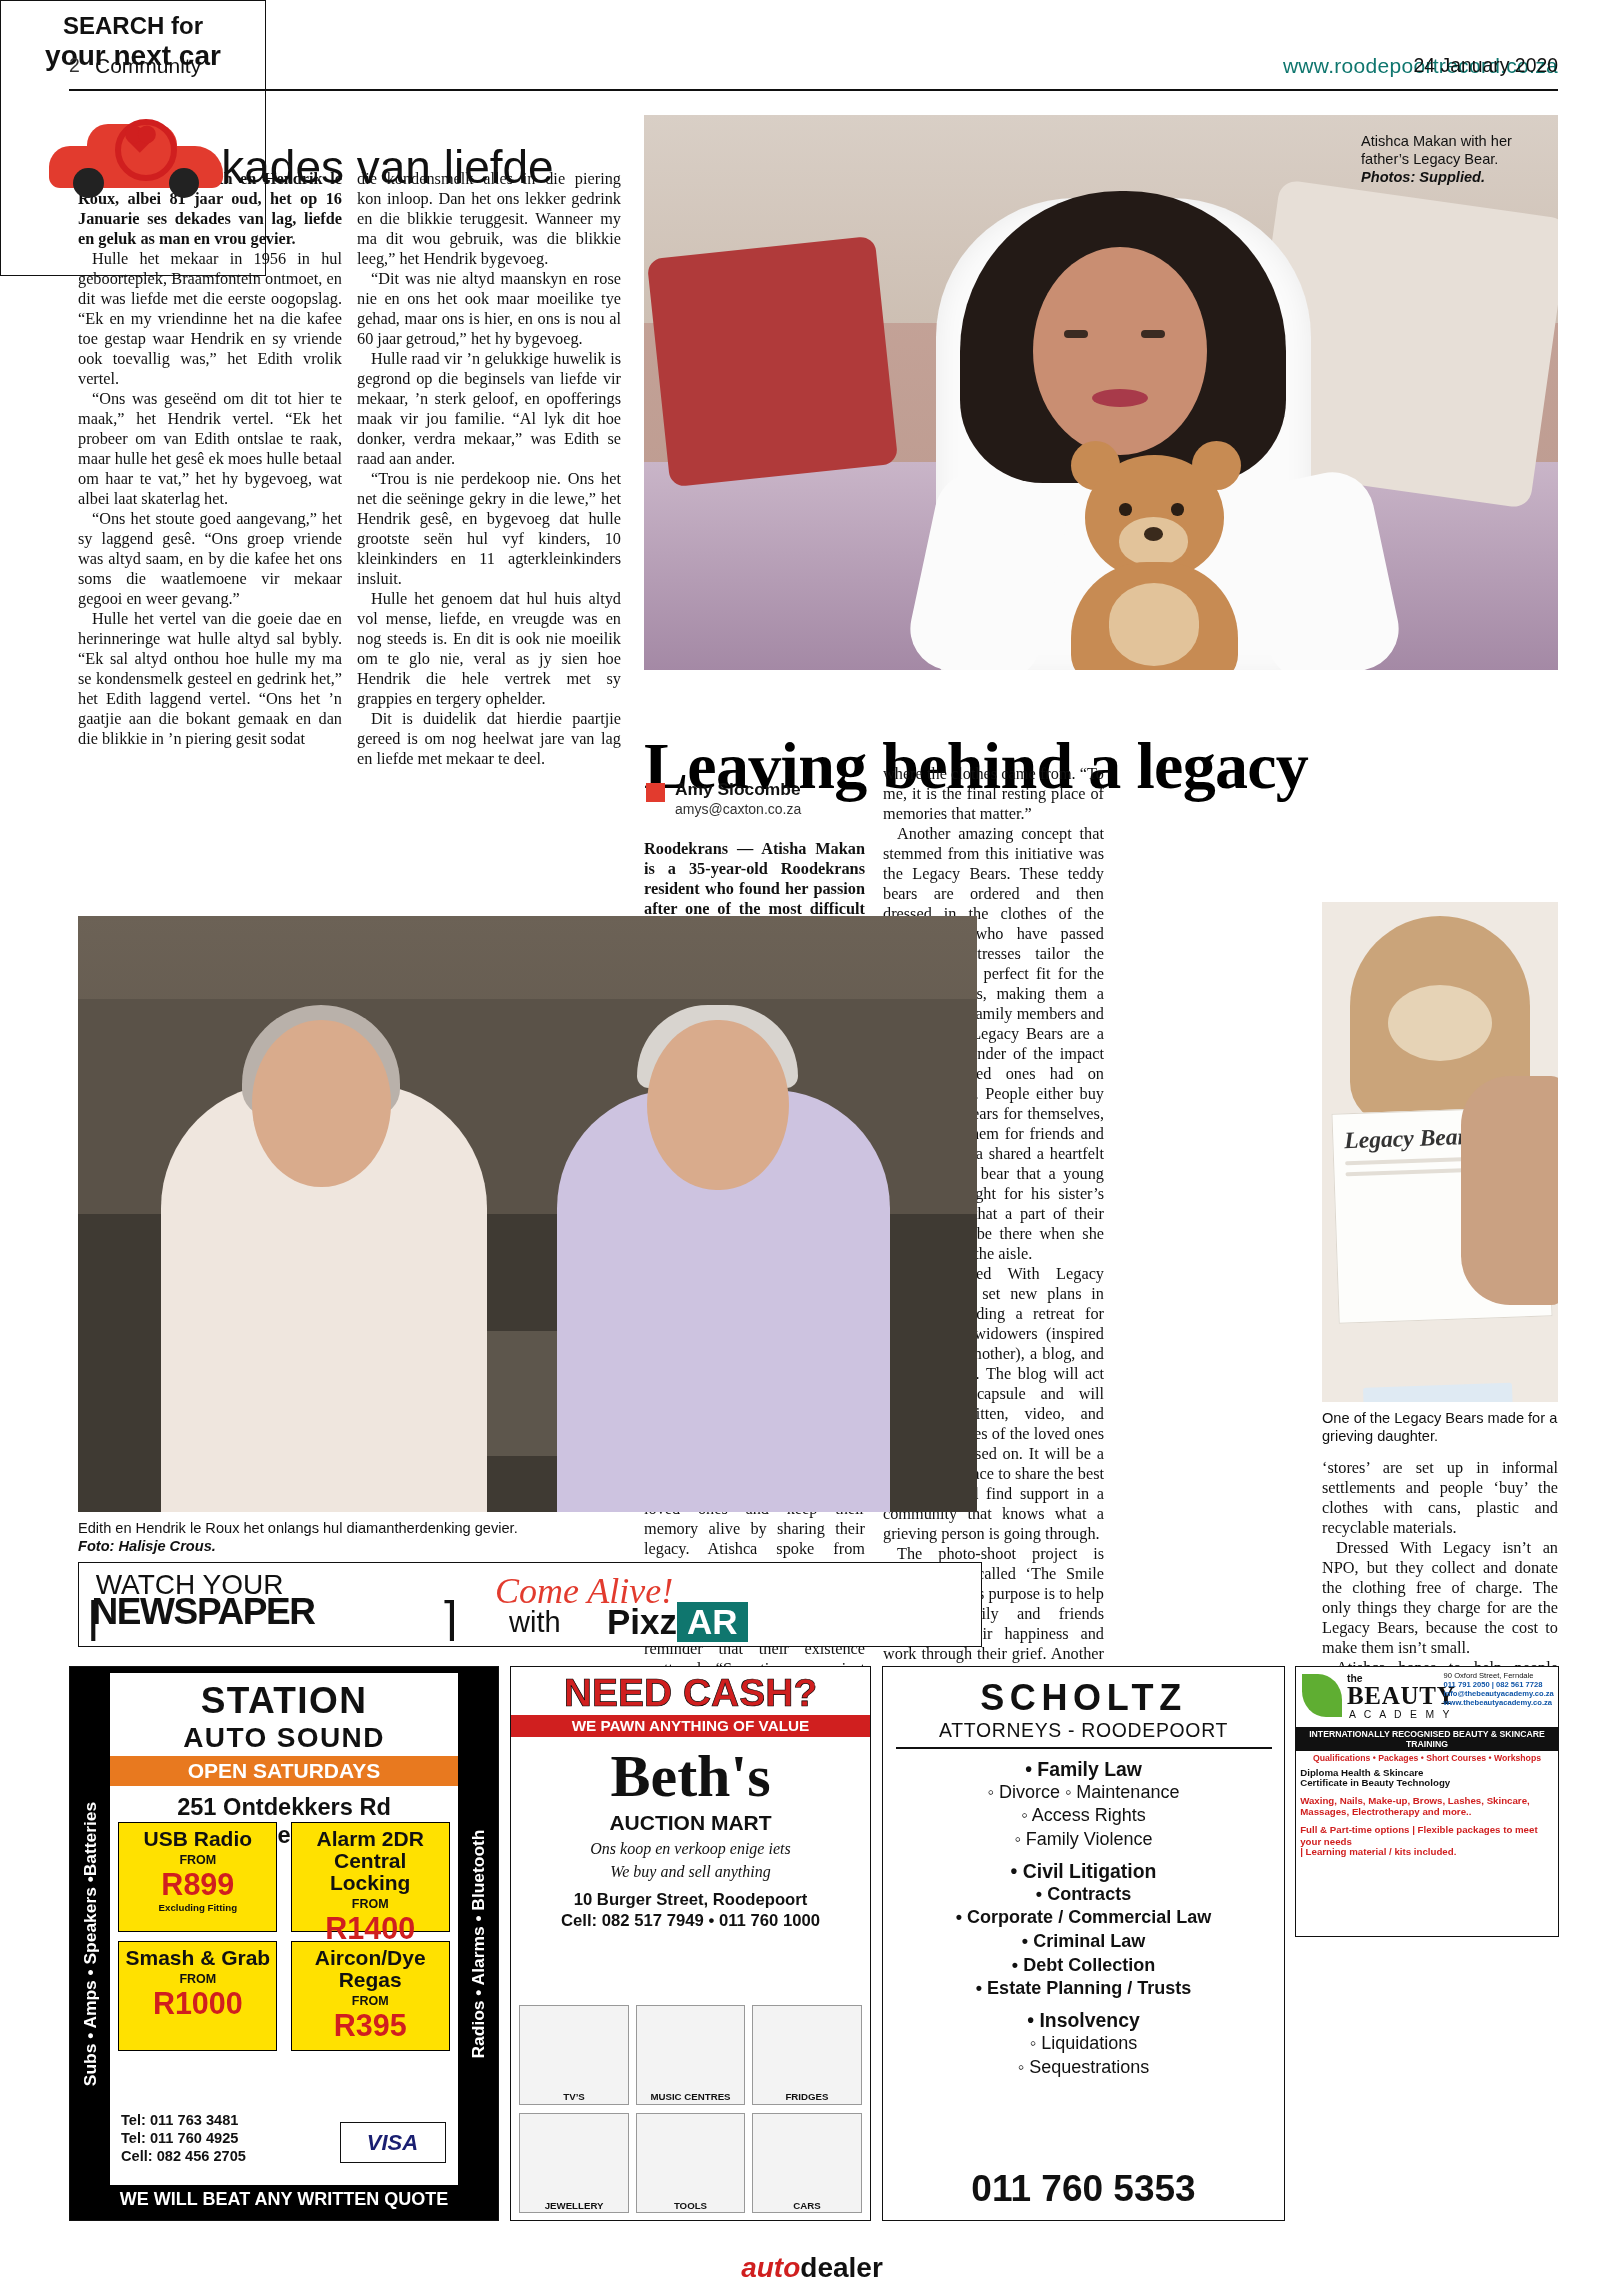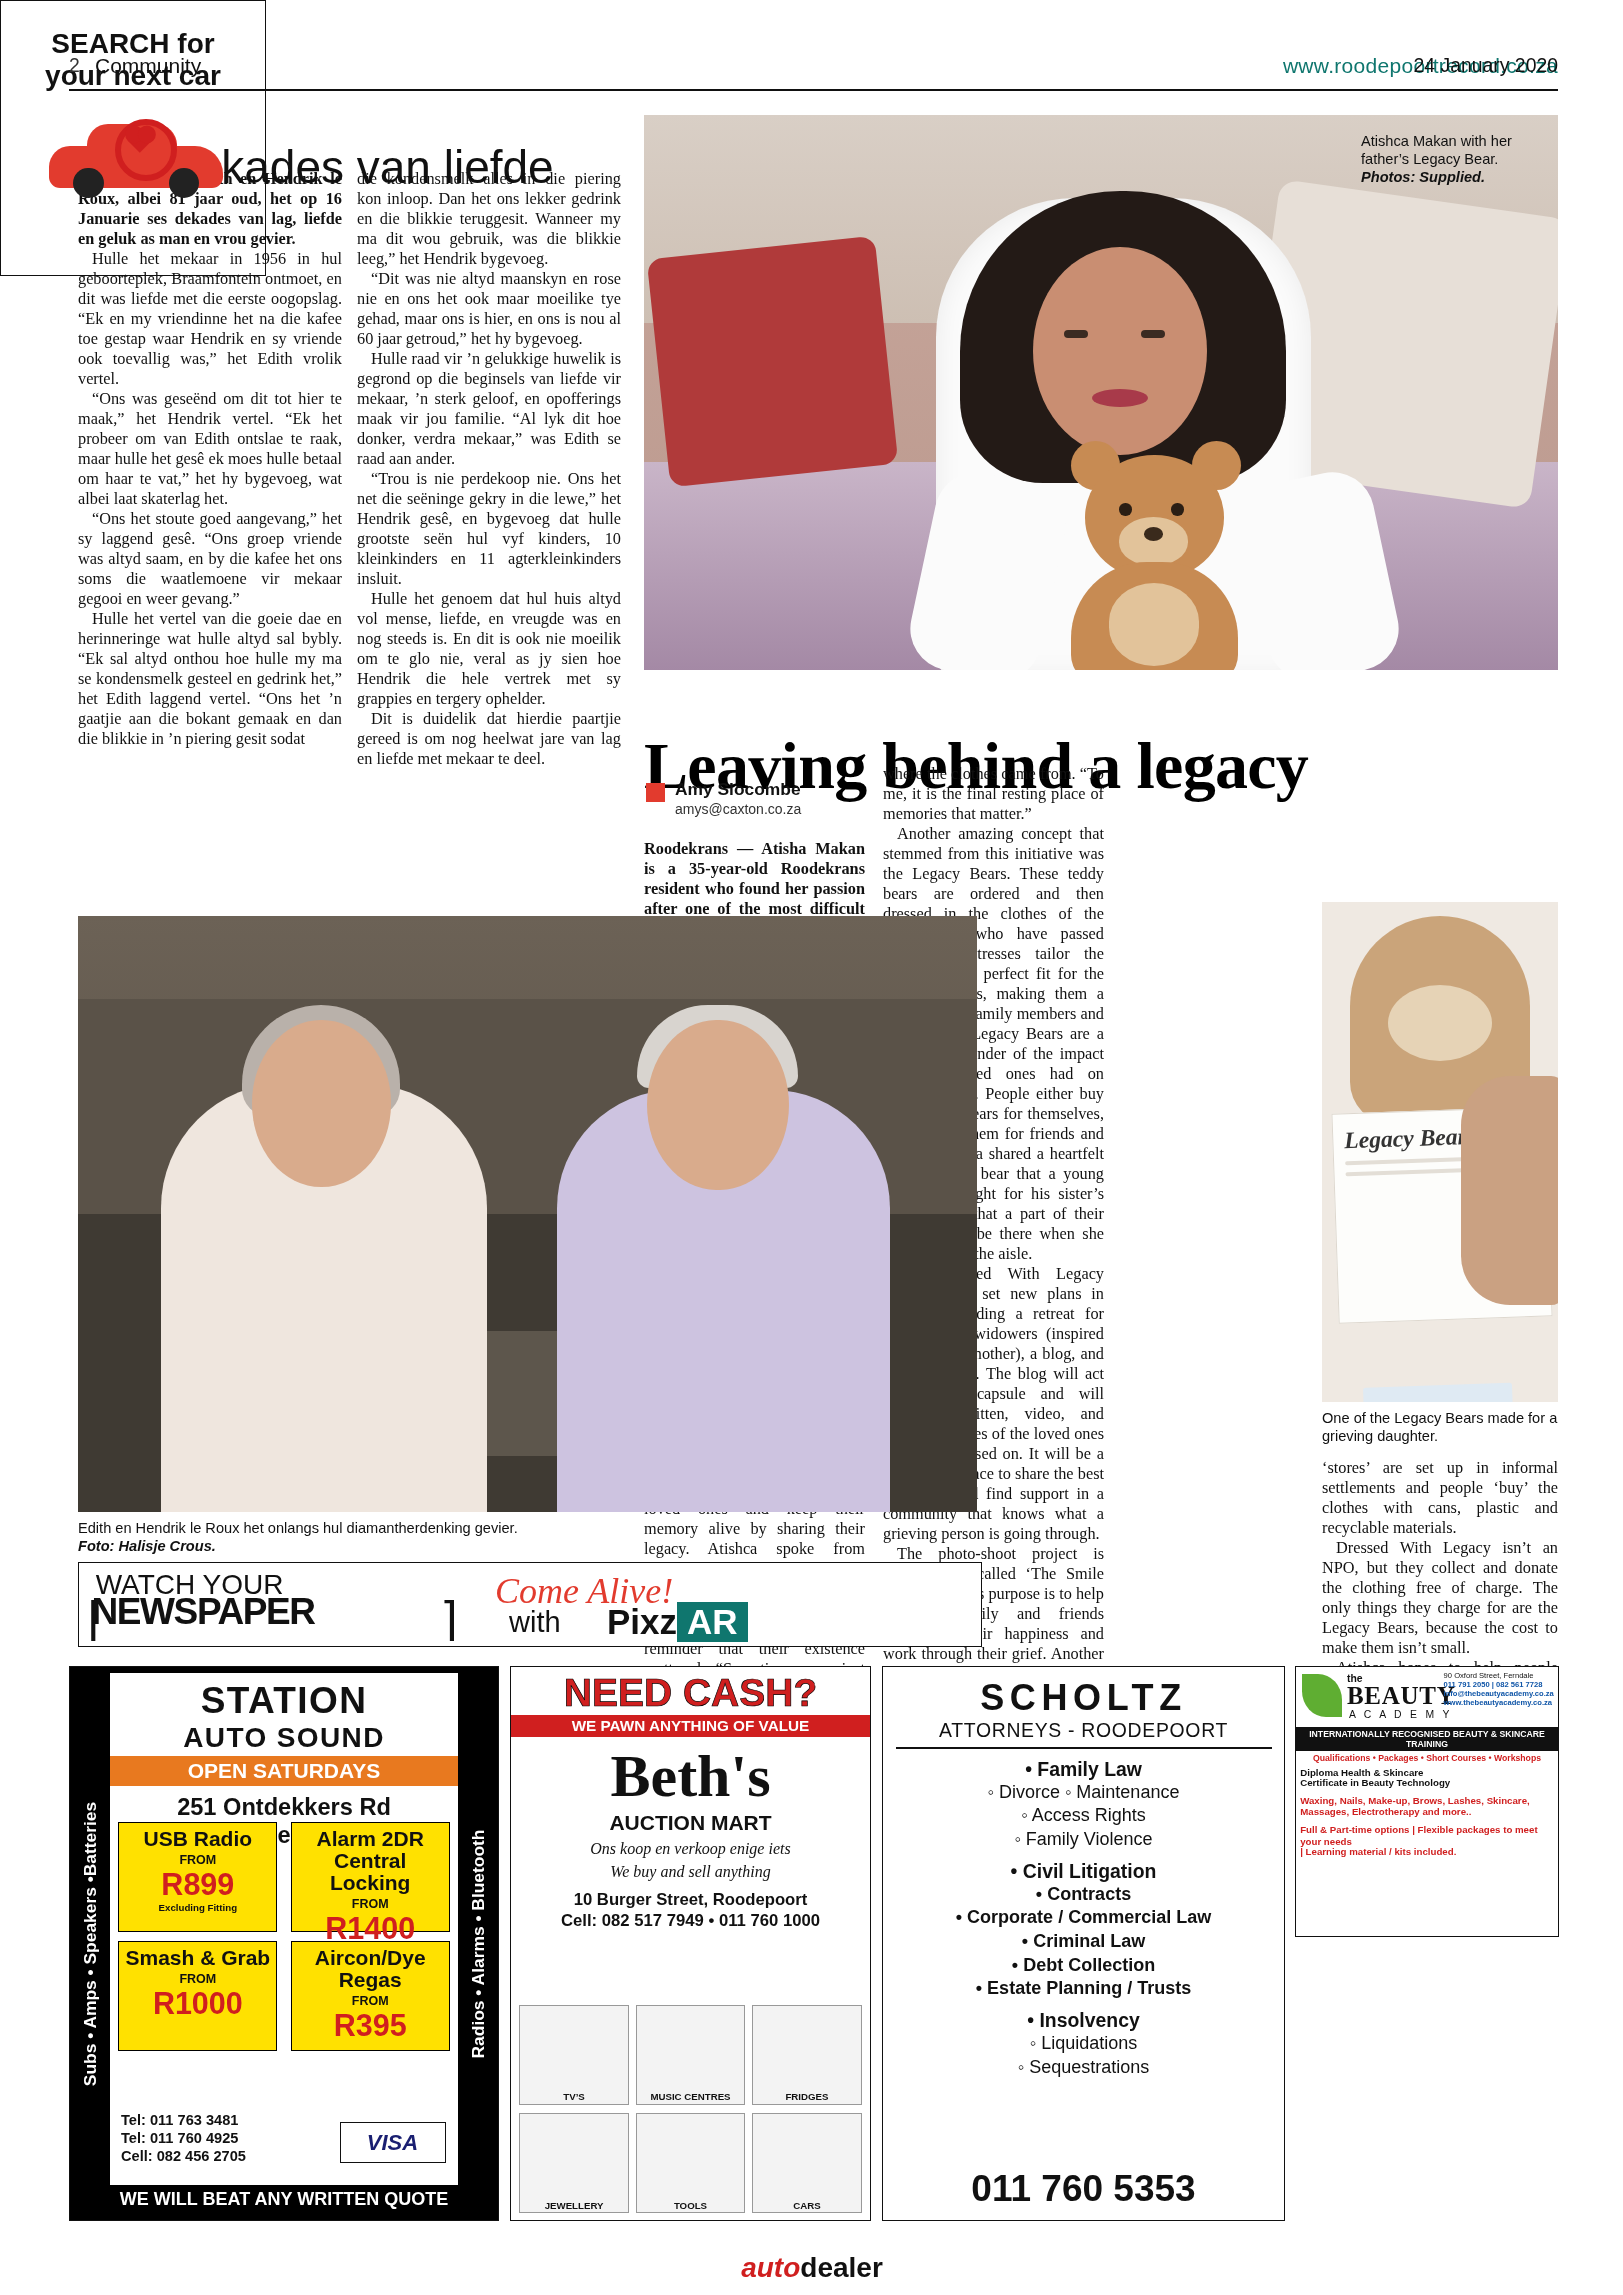--- a/index.html
+++ b/index.html
@@ -143,21 +143,21 @@
   #ad-beauty .bc{position:absolute;left:53px;top:42px;font-family:"Liberation Sans",sans-serif;font-size:10.4px;letter-spacing:2.8px;color:#111;}
   #ad-beauty .addr{position:absolute;right:4.2px;top:4.2px;text-align:left;font-family:"Liberation Sans",sans-serif;font-size:7.6px;line-height:9px;}
   #ad-beauty .addr .blue{color:#1056a8;font-weight:bold;}
   #ad-beauty .band{background:#111;color:#fff;font-family:"Liberation Sans",sans-serif;font-weight:bold;font-size:8.7px;text-align:center;padding:2.1px 0;}
   #ad-beauty .red{color:#d01f1f;font-family:"Liberation Sans",sans-serif;font-weight:bold;font-size:8.7px;text-align:center;padding:1.4px 0;}
   #ad-beauty .txt{font-family:"Liberation Sans",sans-serif;font-weight:bold;font-size:9.7px;line-height:11.8px;padding:2.8px 4.2px;}
   #ad-beauty .redtxt{color:#d01f1f;}
 
   
   #ad-auto{left:1295px;top:1947px;width:264px;height:274px;border:1.4px solid #111;}
-  #ad-auto .s1{font-family:"Liberation Sans",sans-serif;font-weight:bold;font-size:28px;text-align:center;margin-top:27px;color:#d01f1f;}
+  #ad-auto .s1{font-family:"Liberation Sans",sans-serif;font-weight:bold;font-size:24px;text-align:center;margin-top:11px;color:#d01f1f;}
   #ad-auto .s1 span{color:#111;}
   #ad-auto .s2{font-family:"Liberation Sans",sans-serif;font-weight:bold;font-size:28px;text-align:center;color:#111;}
   #ad-auto .car{position:absolute;left:49px;top:118px;width:174px;height:83px;}
   #ad-auto .body{position:absolute;left:0;top:28px;width:174px;height:42px;background:#e23b2e;border-radius:21px 28px 11px 11px;}
   #ad-auto .cab{position:absolute;left:38px;top:5.6px;width:90px;height:35px;background:#e23b2e;border-radius:21px 21px 0 0;}
   #ad-auto .wh{position:absolute;bottom:2.8px;width:30.5px;height:30.5px;background:#222;border-radius:50%;}
   #ad-auto .loupe{position:absolute;left:66px;top:1.4px;width:50px;height:50px;border:6.2px solid #d01f1f;border-radius:50%;}
   #ad-auto .heart{position:absolute;left:82px;top:14px;width:18px;height:16.7px;background:#d01f1f;transform:rotate(-45deg);}
   #ad-auto .heart:before,#ad-auto .heart:after{content:"";position:absolute;width:18px;height:18px;background:#d01f1f;border-radius:50%;}
   #ad-auto .heart:before{top:-9px;left:0;}

